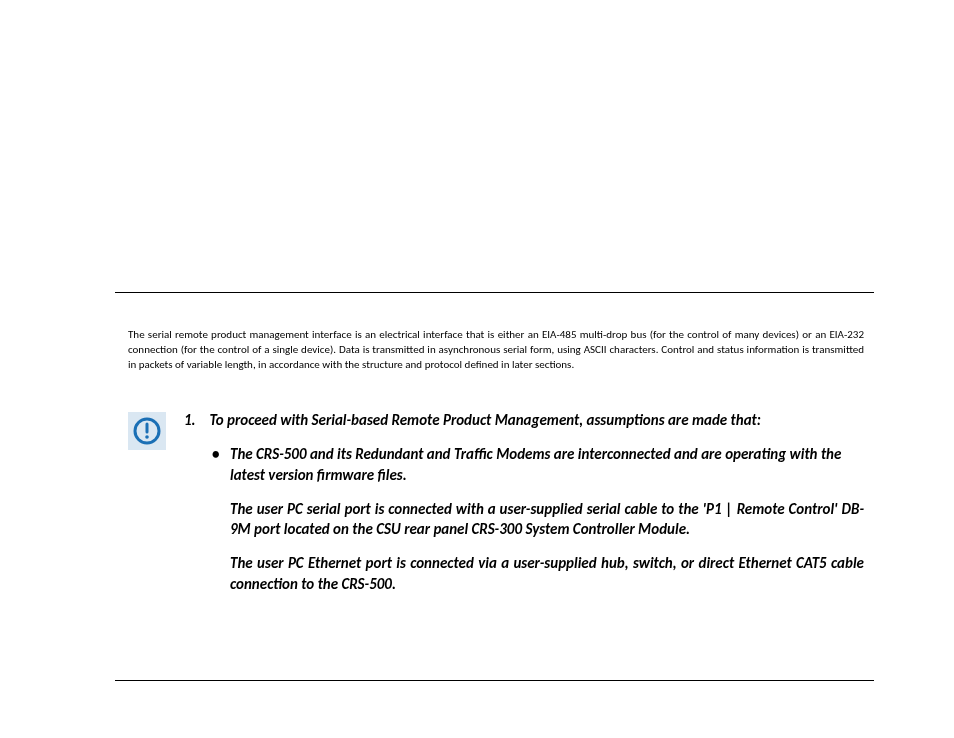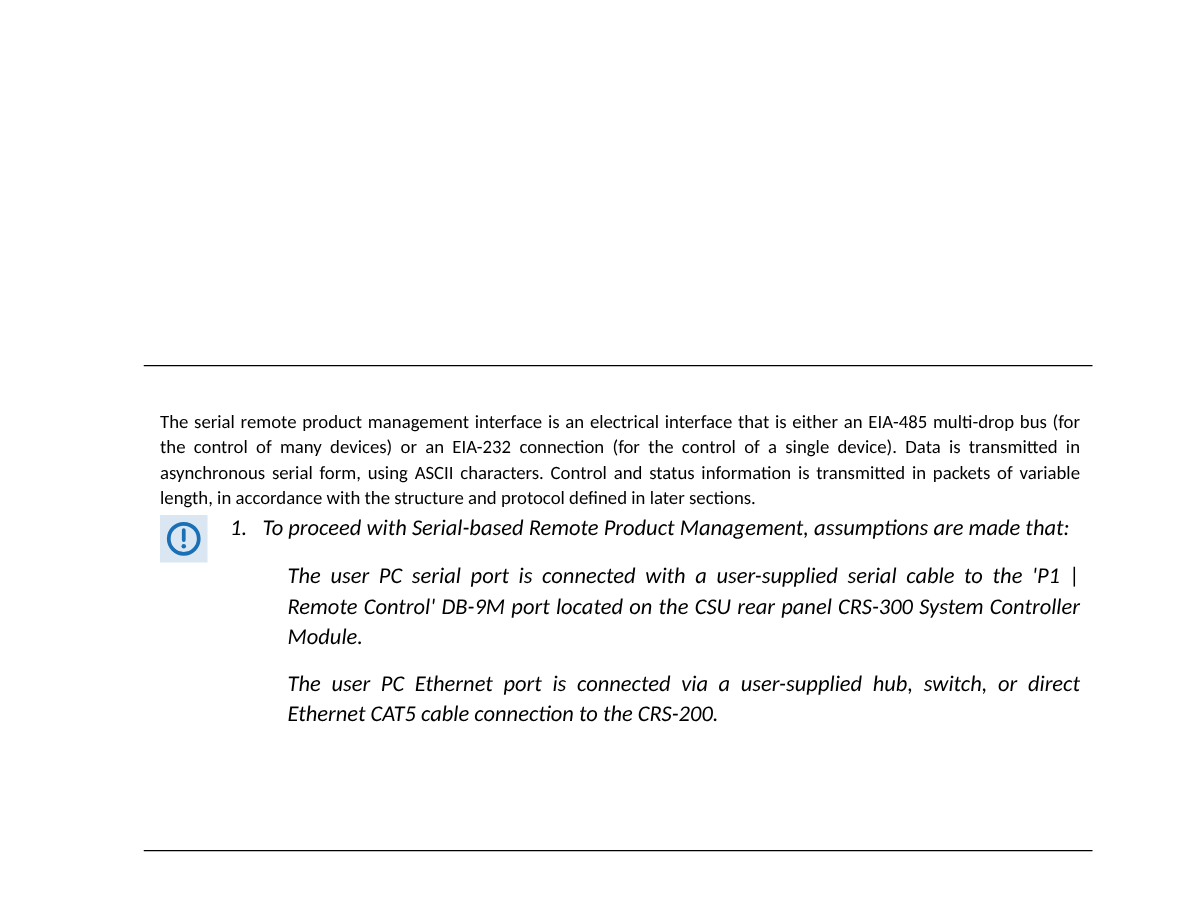--- a/index.html
+++ b/index.html
@@ -23,33 +23,33 @@
       left: 115px;
       right: 80px;
       top: 680px;
       border-top: 1.5px solid #000;
     }
     .intro {
       position: absolute;
       left: 128px;
       right: 90px;
       top: 328px;
-      font-size: 15px;
+      font-size: 11px;
       line-height: 1.35;
       text-align: justify;
     }
     .note-block {
       position: absolute;
       left: 128px;
       right: 90px;
       top: 410px;
-      font-size: 18px;
+      font-size: 15px;
       line-height: 1.35;
       font-style: italic;
-      font-weight: normal;
+      font-weight: bold;
     }
     .icon-wrap {
       position: absolute;
       left: 0;
       top: 2px;
       width: 38px;
       height: 38px;
       background: #dae7f2;
       display: flex;
       align-items: center;
@@ -105,21 +105,22 @@
       <line x1="15" y1="8" x2="15" y2="16" stroke="#1a6fb5" stroke-width="3" stroke-linecap="round"></line>
       <circle cx="15" cy="21" r="1.8" fill="#1a6fb5"></circle>
     </svg>
   </div>
   <div class="note-content">
     <div class="lead-line">
       <span class="lead-num">1.</span>
       <span>To proceed with Serial-based Remote Product Management, assumptions are made that:</span>
     </div>
     <ul class="bullet-list">
+      <li>The CRS-500 and its Redundant and Traffic Modems are interconnected and are operating with the latest version firmware files.</li>
     </ul>
     <div class="sub-paras">
       <p>The user PC serial port is connected with a user-supplied serial cable to the 'P1 | Remote Control' DB-9M port located on the CSU rear panel CRS-300 System Controller Module.</p>
-      <p>The user PC Ethernet port is connected via a user-supplied hub, switch, or direct Ethernet CAT5 cable connection to the CRS-200.</p>
+      <p>The user PC Ethernet port is connected via a user-supplied hub, switch, or direct Ethernet CAT5 cable connection to the CRS-500.</p>
     </div>
   </div>
 </div>
 
 <div class="hr-bottom"></div>
 
 </body></html>

